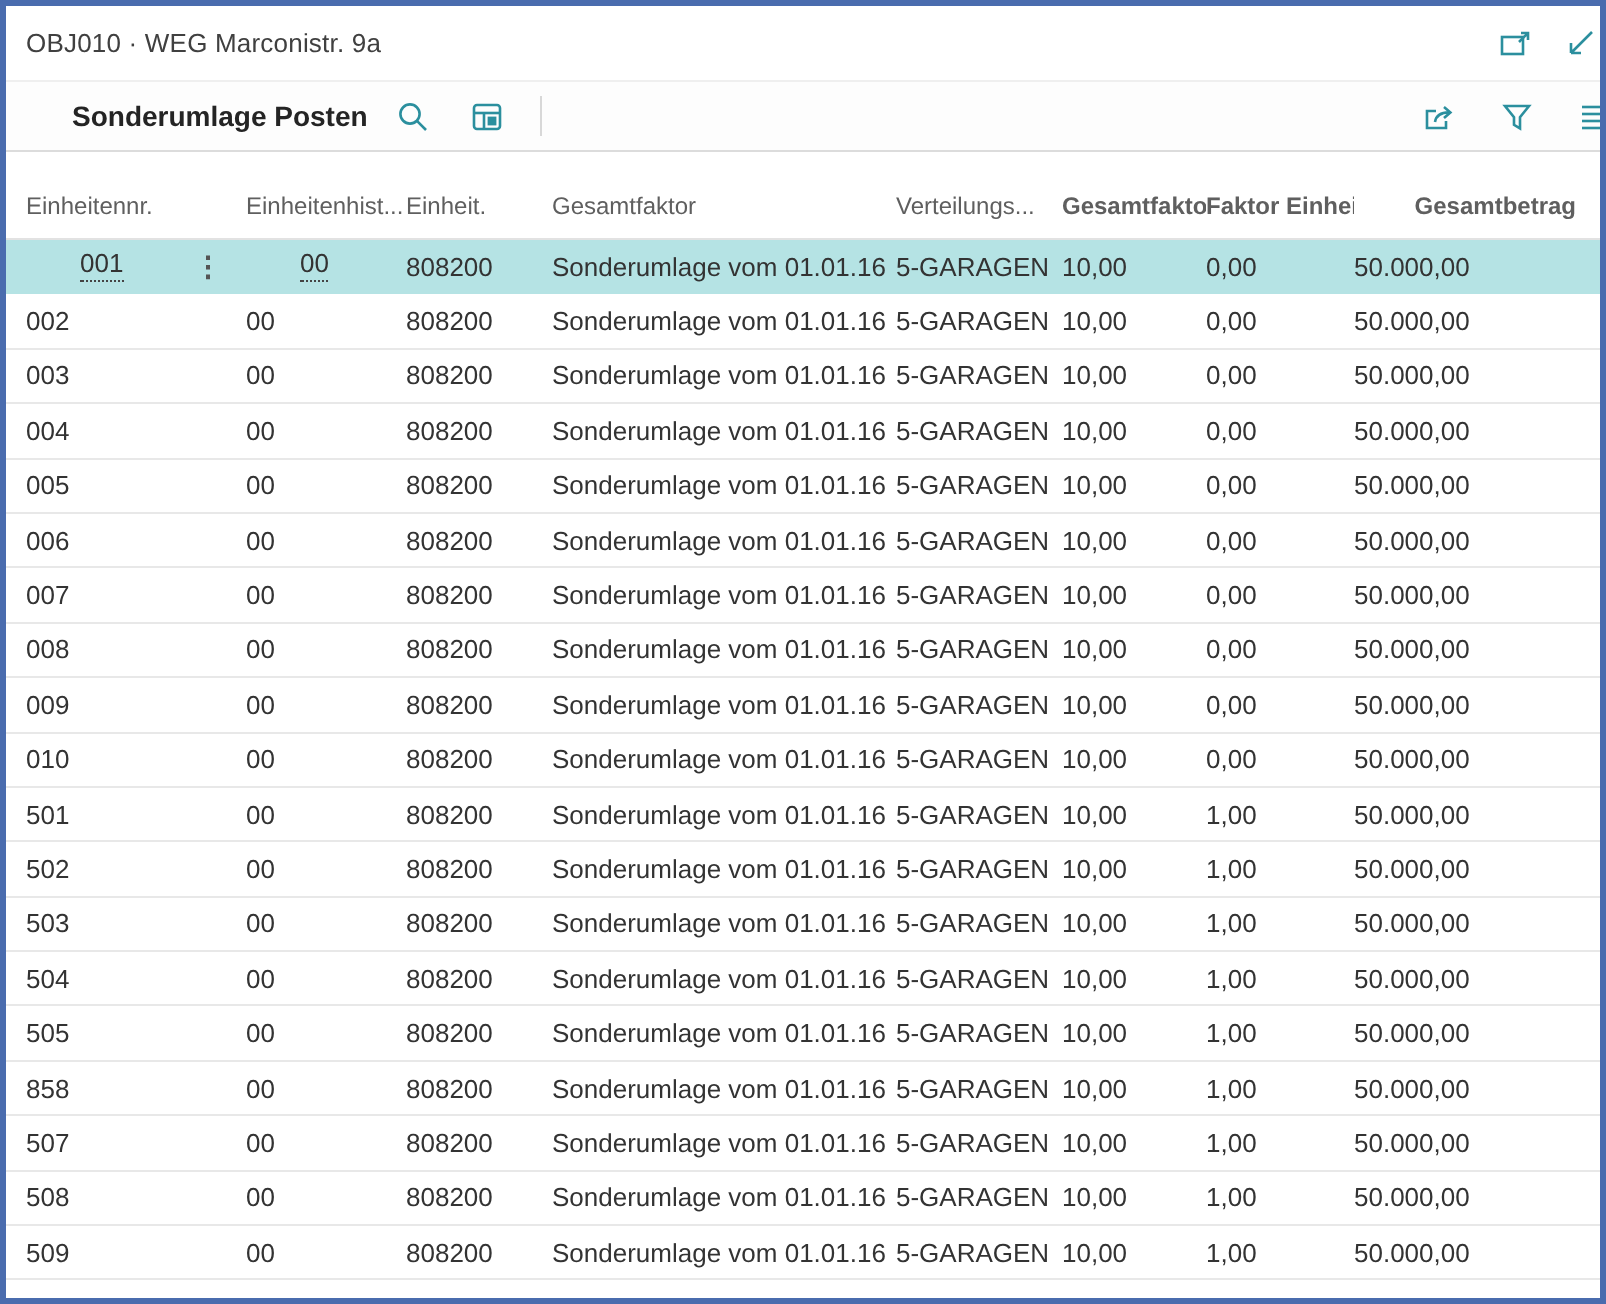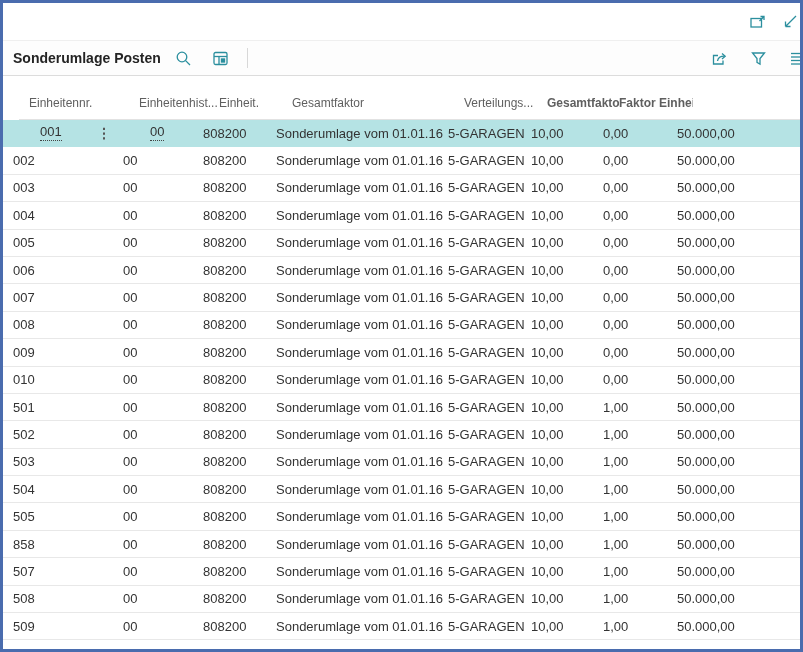--- a/index.html
+++ b/index.html
@@ -35,41 +35,40 @@
   .tb-icon svg{width:100%;height:100%;}
   
   .toolbar{
     height:35px;
     display:flex;align-items:center;
     padding:0 12px 0 10px;
     border-bottom:1px solid #dcdcdc;
     background:#fdfdfd;
     overflow:hidden;
   }
-  .page-title{font-size:14px;font-weight:bold;color:#242424;margin-right:14px;}
+  .page-title{font-size:14px;font-weight:bold;color:#242424;margin-right:14px;margin-left:23px;}
   .icon{width:17px;height:17px;color:var(--accent-teal);display:inline-flex;cursor:pointer;}
   .icon svg{width:100%;height:100%;}
   .icon + .icon{margin-left:20px;}
   .toolbar-divider{width:1px;height:20px;background:#d8d8d8;margin-left:18px;}
   .toolbar-spacer{flex:1;}
   .toolbar-right{display:flex;align-items:center;gap:22px;}
   .toolbar-right .icon{margin-left:0;}
   .toolbar-right .icon.cropped{margin-right:-18px;}
   
   .table{width:100%;}
   .thead,.trow{
     display:grid;
     grid-template-columns:110px 80px 73px 172px 83px 72px 74px 111px;
     padding:0 12px 0 10px;
   }
   .thead{
     height:44px;
     align-items:end;
     border-bottom:1px solid #e2e2e2;
-    margin-left:16px;
   }
   .hcell{
     font-size:12px;color:var(--header-text);
     padding-bottom:9px;
     white-space:nowrap;overflow:hidden;
     cursor:pointer;
   }
   .hcell.right{text-align:right;font-weight:bold;}
   .trow{
     height:27.4px;
@@ -91,20 +90,21 @@
     letter-spacing:0;line-height:1;
     cursor:pointer;
   }
 </style>
 </head>
 <body>
 
 <div class="window">
 
   <div class="titlebar">
+    <span class="window-title">OBJ010 · WEG Marconistr. 9a</span>
     <div class="titlebar-icons">
       <span class="tb-icon">
         <svg viewBox="0 0 18 18" fill="none" stroke="currentColor" stroke-width="1.3">
           <rect x="2" y="5.5" width="10.5" height="8.5"></rect>
           <path d="M11.5 3.5 H15 V7 M15 3.5 L10.5 8"></path>
         </svg>
       </span>
       <span class="tb-icon cropped">
         <svg viewBox="0 0 18 18" fill="none" stroke="currentColor" stroke-width="1.3">
           <path d="M15 3 L4.5 13.5 M4.5 13.5 V8.5 M4.5 13.5 H9.5"></path>
@@ -157,20 +157,21 @@
 
   <div class="table">
     <div class="thead">
         <div class="hcell">Einheitennr.</div>
         <div class="hcell">Einheitenhist...</div>
         <div class="hcell">Einheit.</div>
         <div class="hcell">Gesamtfaktor</div>
         <div class="hcell">Verteilungs...</div>
         <div class="hcell right">Gesamtfaktor</div>
         <div class="hcell right">Faktor Einheit</div>
+        <div class="hcell right">Gesamtbetrag</div>
       </div>
     <div class="tbody">
         <div class="trow selected">
           <div class="tcell">
             <span class="drill">001</span>
             <span class="row-options">⋮</span>
           </div>
           <div class="tcell">
             <span class="drill">00</span>
           </div>

